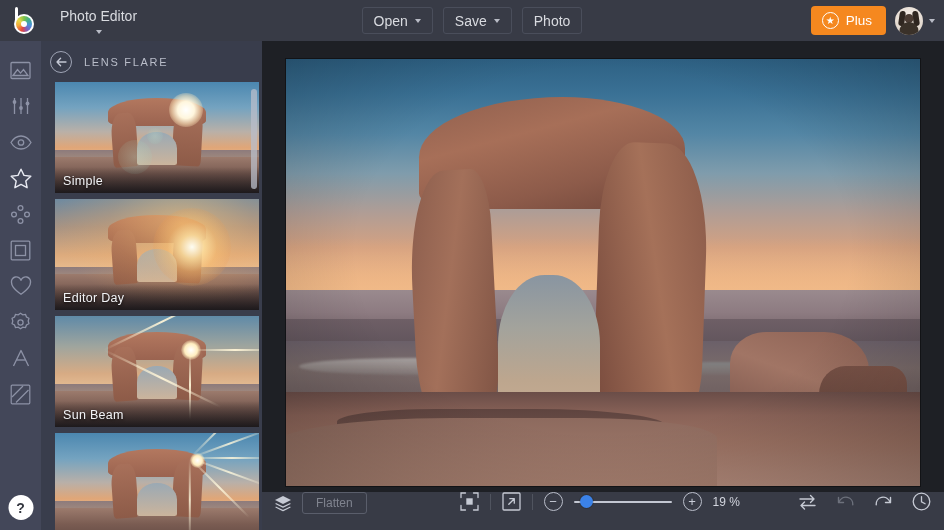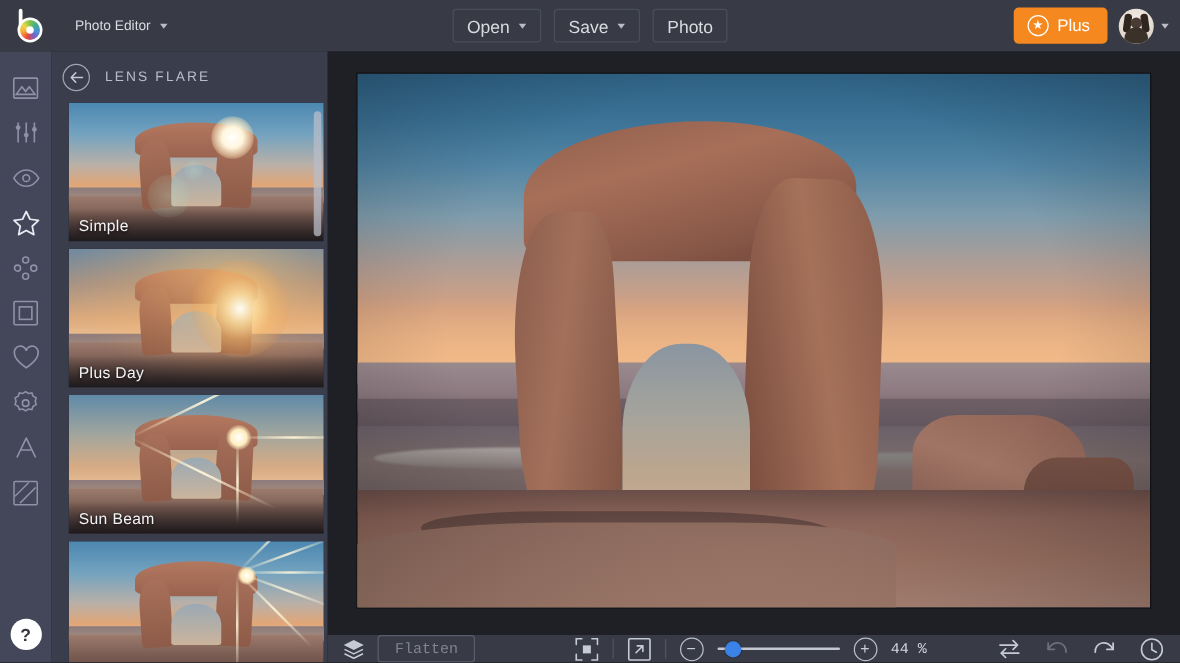--- a/index.html
+++ b/index.html
@@ -33,21 +33,21 @@
     display:flex; align-items:center; justify-content:center;
   }
   .logo .wheel::after { content:""; width:6px; height:6px; border-radius:50%; background:#fff; }
 
   .hdr-btn {
     height:27px; display:flex; align-items:center; gap:6px;
     padding:0 11px; border:1px solid transparent; border-radius:3px;
     color:#d9dbe0; font-size:14px; cursor:default; white-space:nowrap;
   }
   .hdr-btn.boxed { border-color:#4a4e5b; }
-  .hdr-btn.app-name { font-size:11px; margin-left:3px; }
+  .hdr-btn.app-name { font-size:14px; margin-left:3px;flex-direction:column; }
   .chev {
     width:0; height:0; border-left:3.5px solid transparent; border-right:3.5px solid transparent;
     border-top:4px solid #b9bcc6; display:inline-block; margin-left:1px;
   }
   .hdr-center {
     position:absolute; left:0; right:0; top:0; height:41px;
     display:flex; align-items:center; justify-content:center; gap:10px;
   }
   .hdr-right {
     position:absolute; right:9px; top:0; height:41px;
@@ -301,22 +301,22 @@
     background:linear-gradient(200deg,#7d5549,#5d4038);
     border-radius:30% 20% 8% 8%;
   }
   .p-vignette {
     position:absolute; inset:0;
     background:radial-gradient(ellipse at 50% 45%, rgba(0,0,0,0) 55%, rgba(0,0,0,.22) 100%);
   }
 
   
   .bottombar {
-    position:absolute; left:262px; right:0; bottom:0; height:22px;
-    background:#383b46; display:flex; align-items:center; z-index:18;font-family:Liberation Mono, monospace;
+    position:absolute; left:262px; right:0; bottom:0; height:38px;
+    background:#383b46; display:flex; align-items:flex-start; z-index:18;
   }
   .bb-left { display:flex; align-items:center; gap:10px; padding-left:12px; }
   .flatten-btn {
     height:22px; padding:0 13px; border:1px solid #5a5e6b; border-radius:3px;
     color:#80848f; font-size:12px; display:flex; align-items:center; cursor:default;
   }
   .bb-center {
     position:absolute; left:0; right:0; display:flex; align-items:center;
     justify-content:center; gap:11px; pointer-events:none;
   }
@@ -503,21 +503,21 @@
           <div class="arch">
               <div class="top"></div>
               <div class="legL"></div>
               <div class="legR"></div>
               <div class="hole"></div>
             </div>
           <div class="sunny-wash"></div>
           <div class="flare-sunny"></div>
         </div>
         <div class="labelbar"></div>
-        <div class="thumb-label">Plus Day</div>
+        <div class="thumb-label">Editor Day</div>
       </div>
 
       <div class="thumb">
         <div class="scene">
           <div class="sky" style="background:linear-gradient(to bottom,#5f8aa8 0%,#9fa59e 38%,#d7ab84 72%,#eec79c 100%);"></div>
           <div class="ridge"></div>
             <div class="ground"></div>
           <div class="arch">
               <div class="top"></div>
               <div class="legL"></div>
@@ -617,21 +617,21 @@
       <span class="round-btn">
         <span>−</span>
       </span>
       <span class="slider">
         <span class="track"></span>
         <span class="knob" style="left: 6.8px;"></span>
       </span>
       <span class="round-btn">
         <span>+</span>
       </span>
-      <span class="zoom-pct">44 %</span>
+      <span class="zoom-pct">19 %</span>
     </div>
 
     <div class="bb-right">
       <span class="ic">
         <svg width="19" height="16" viewBox="0 0 19 16" fill="none" stroke="currentColor" stroke-width="1.4" stroke-linecap="round" stroke-linejoin="round">
           <path d="M2 5h14M12.5 1.5L16 5l-3.5 3.5"></path>
           <path d="M17 11.5H3M6.5 8L3 11.5 6.5 15"></path>
         </svg>
       </span>
       <span class="ic dim">

